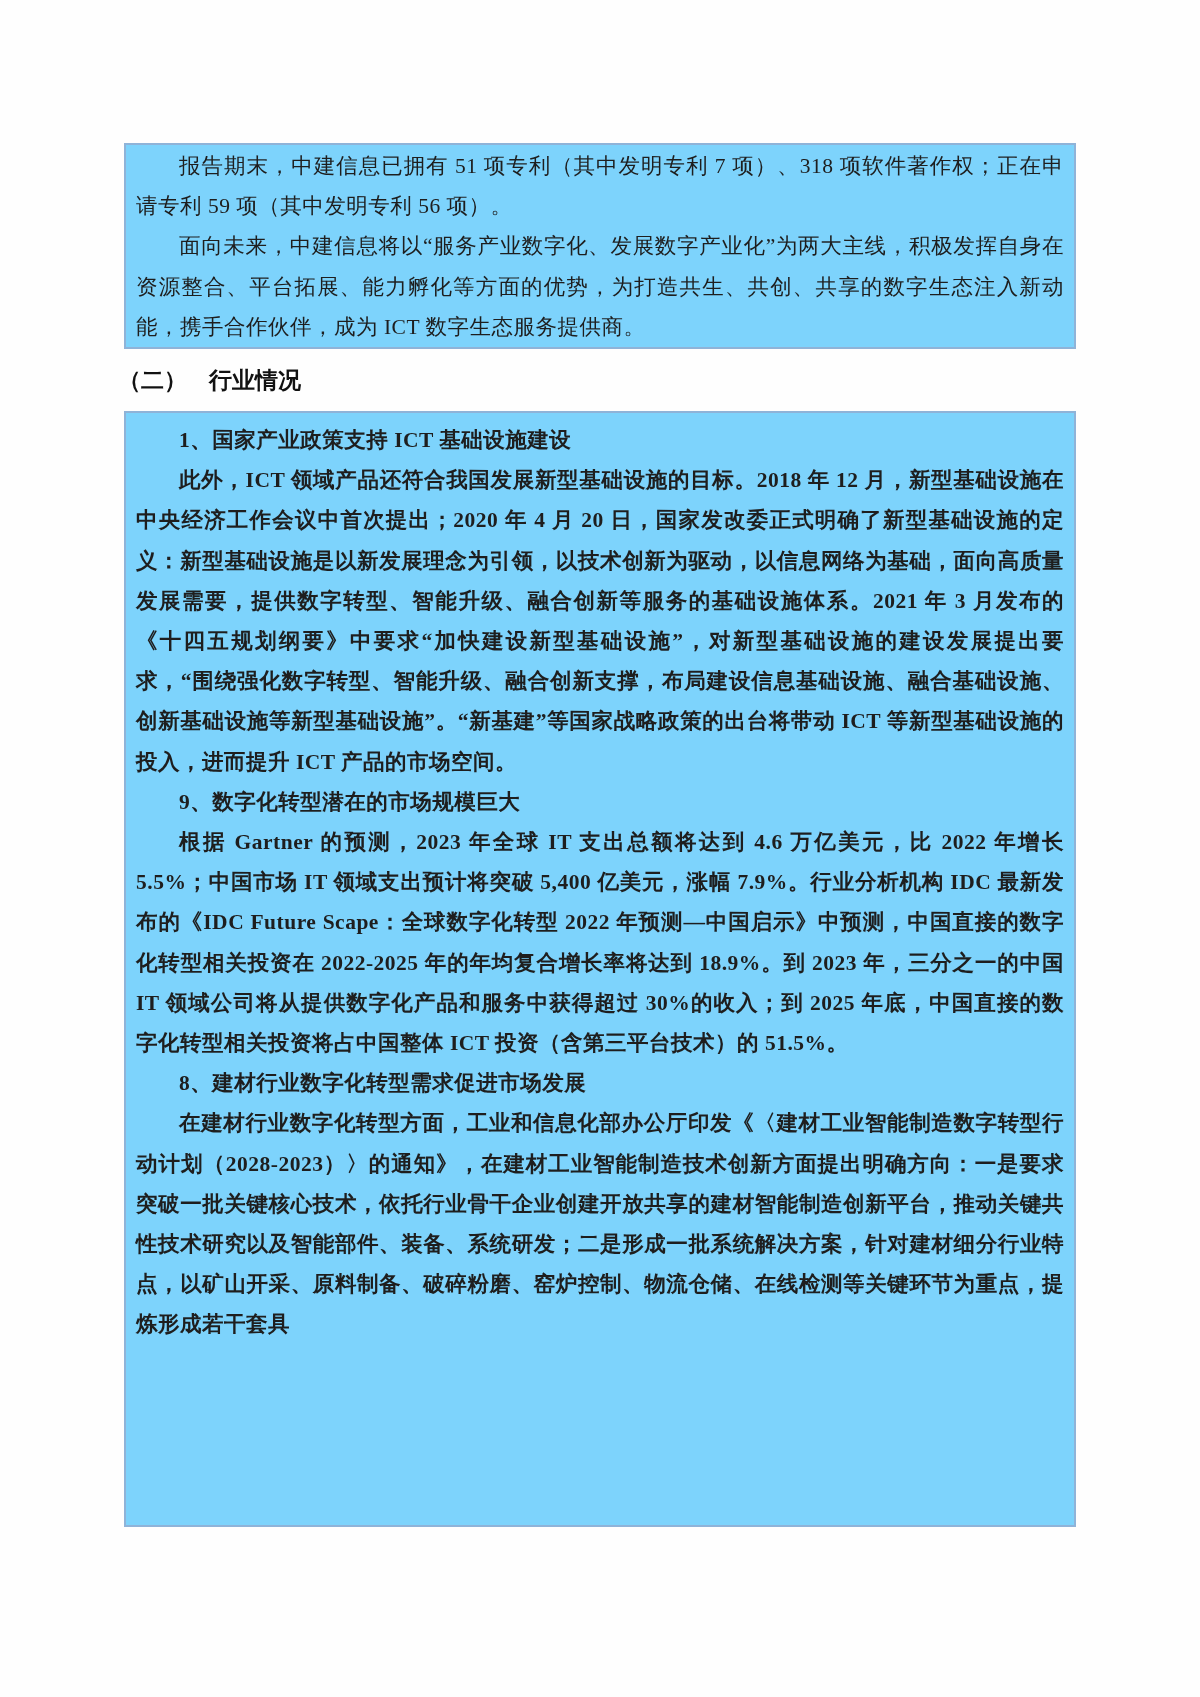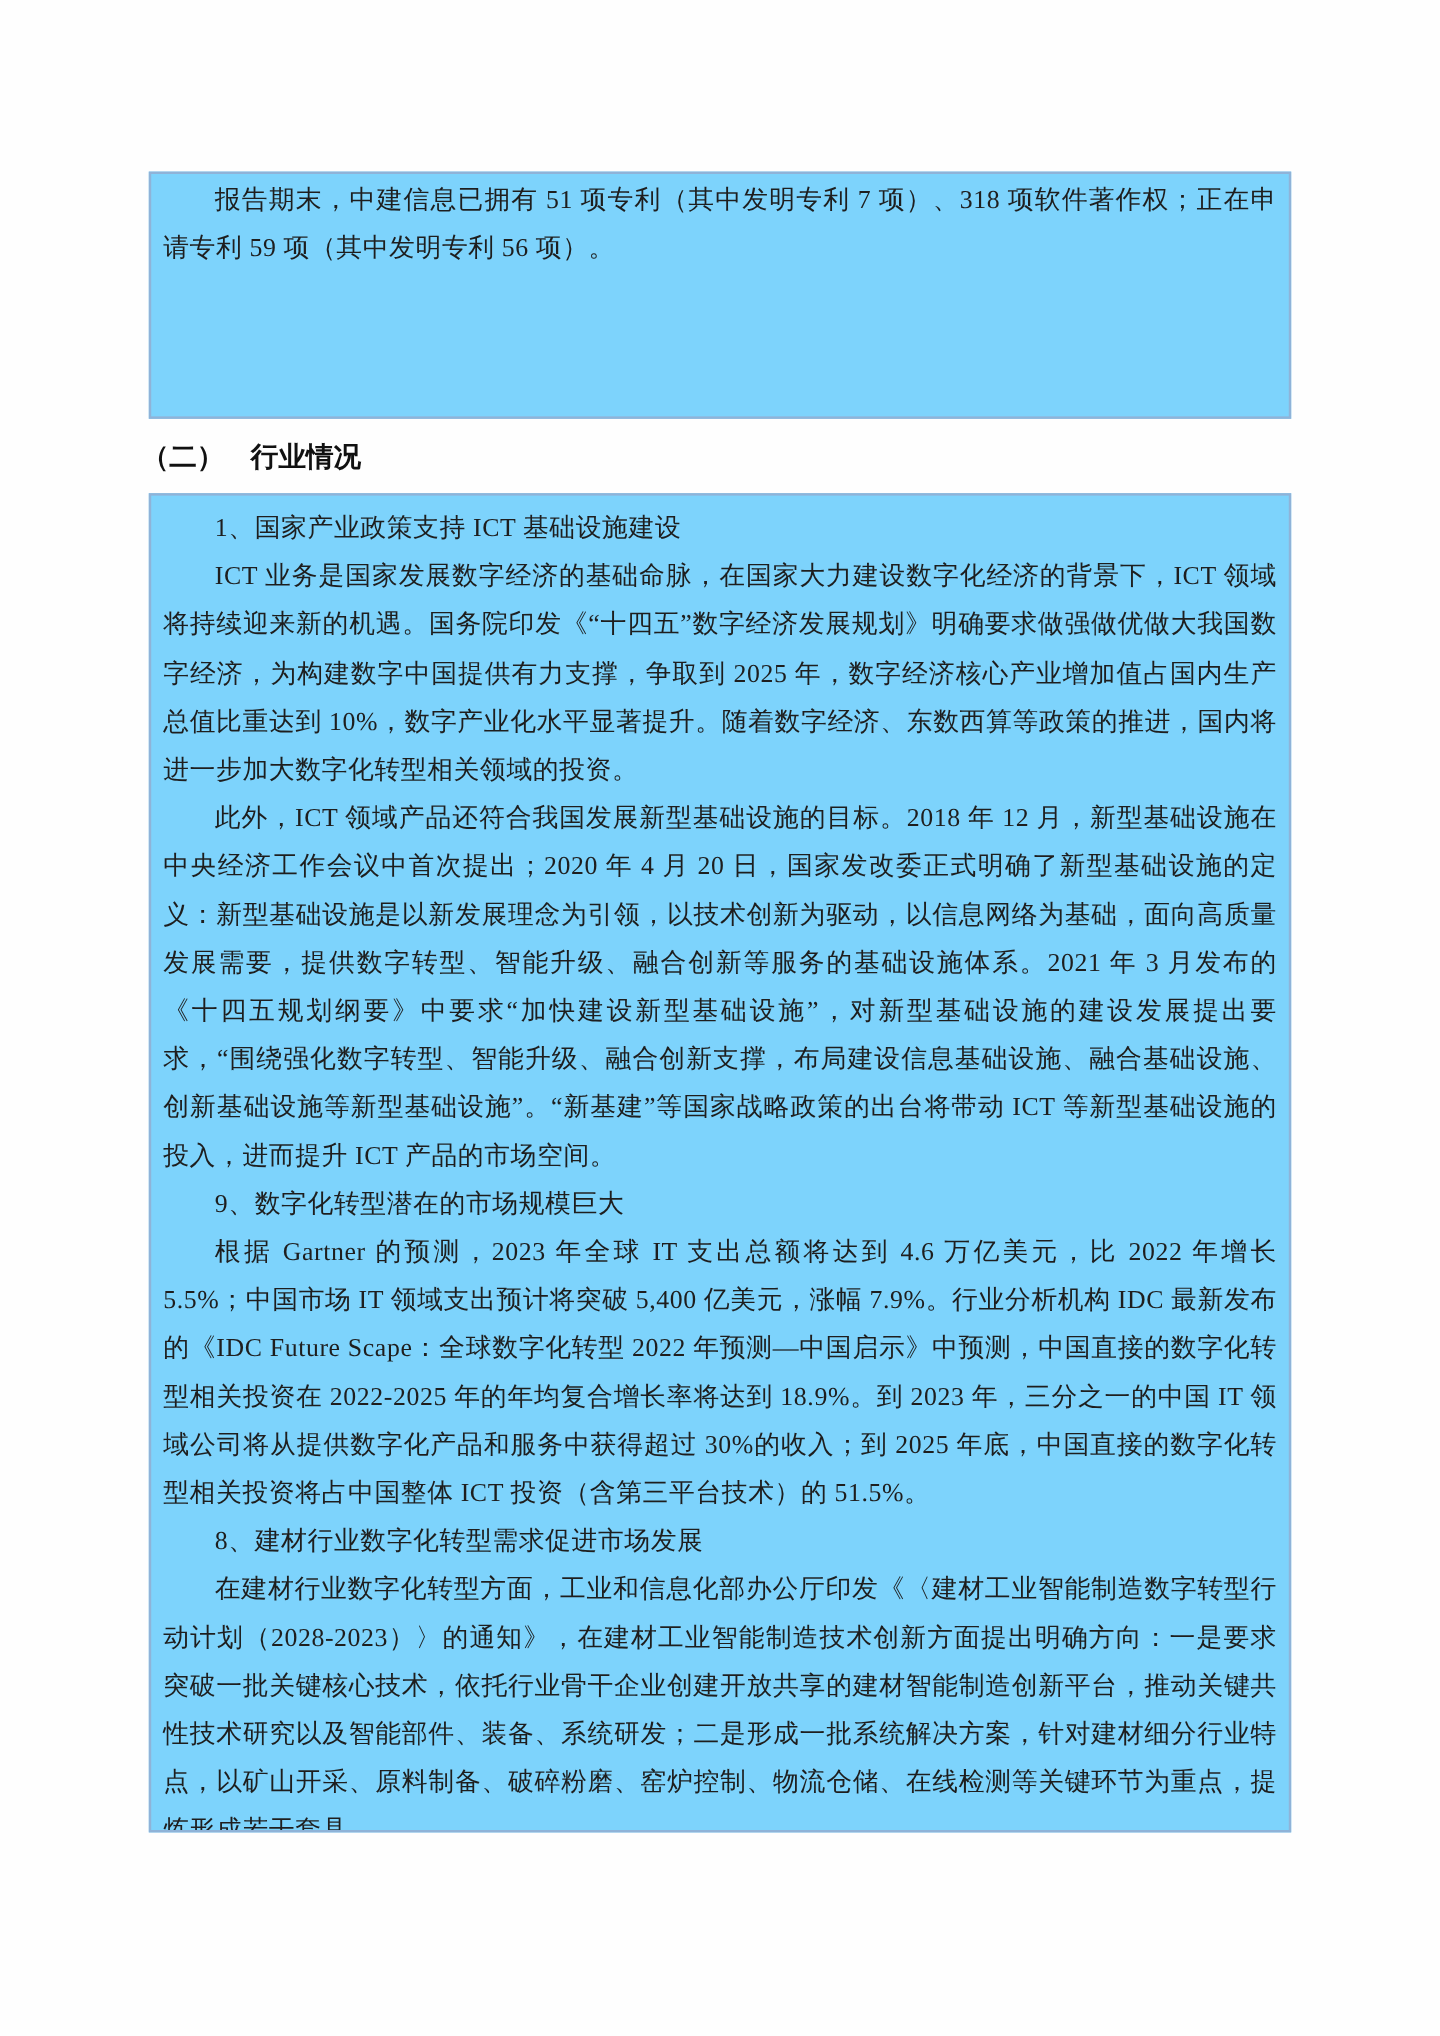--- a/index.html
+++ b/index.html
@@ -27,20 +27,21 @@
   }
   .box-summary {
     top: 143px;
     height: 206px;
     padding-top: 1px;
   }
   .box-industry {
     top: 411px;
     height: 1116px;
     padding-top: 7px;
+    font-weight: bold;
   }
   .doc-box p {
     margin: 0;
     font-size: 21.5px;
     line-height: 40.2px;
     text-align: justify;
     text-indent: 2em;
     letter-spacing: 0.5px;
   }
   .section-heading {
@@ -56,27 +57,27 @@
   }
   .section-heading .heading-title {
     margin-left: 22px;
   }
 </style>
 </head>
 <body>
 
 <div class="doc-box box-summary">
   <p>报告期末，中建信息已拥有 51 项专利（其中发明专利 7 项）、318 项软件著作权；正在申请专利 59 项（其中发明专利 56 项）。</p>
+  <p>面向未来，中建信息将以“服务产业数字化、发展数字产业化”为两大主线，积极发挥自身在资源整合、平台拓展、能力孵化等方面的优势，为打造共生、共创、共享的数字生态注入新动能，携手合作伙伴，成为 ICT 数字生态服务提供商。</p>
 </div>
 
 <div class="section-heading">
   <span class="heading-number">（二）</span><span class="heading-title">行业情况</span>
 </div>
 
 <div class="doc-box box-industry">
   <p>1、国家产业政策支持 ICT 基础设施建设</p>
-  <p>ICT 业务是国家发展数字经济的基础命脉，在国家大力建设数字化经济的背景下，ICT 领域将持续迎来新的机遇。国务院印发《“十四五”数字经济发展规划》明确要求做强做优做大我国数字经济，为构建数字中国提供有力支撑，争取到 2025 年，数字经济核心产业增加值占国内生产总值比重达到 10%，数字产业化水平显著提升。随着数字经济、东数西算等政策的推进，国内将进一步加大数字化转型相关领域的投资。</p>
   <p>此外，ICT 领域产品还符合我国发展新型基础设施的目标。2018 年 12 月，新型基础设施在中央经济工作会议中首次提出；2020 年 4 月 20 日，国家发改委正式明确了新型基础设施的定义：新型基础设施是以新发展理念为引领，以技术创新为驱动，以信息网络为基础，面向高质量发展需要，提供数字转型、智能升级、融合创新等服务的基础设施体系。2021 年 3 月发布的《十四五规划纲要》中要求“加快建设新型基础设施”，对新型基础设施的建设发展提出要求，“围绕强化数字转型、智能升级、融合创新支撑，布局建设信息基础设施、融合基础设施、创新基础设施等新型基础设施”。“新基建”等国家战略政策的出台将带动 ICT 等新型基础设施的投入，进而提升 ICT 产品的市场空间。</p>
   <p>9、数字化转型潜在的市场规模巨大</p>
   <p>根据 Gartner 的预测，2023 年全球 IT 支出总额将达到 4.6 万亿美元，比 2022 年增长 5.5%；中国市场 IT 领域支出预计将突破 5,400 亿美元，涨幅 7.9%。行业分析机构 IDC 最新发布的《IDC Future Scape：全球数字化转型 2022 年预测—中国启示》中预测，中国直接的数字化转型相关投资在 2022-2025 年的年均复合增长率将达到 18.9%。到 2023 年，三分之一的中国 IT 领域公司将从提供数字化产品和服务中获得超过 30%的收入；到 2025 年底，中国直接的数字化转型相关投资将占中国整体 ICT 投资（含第三平台技术）的 51.5%。</p>
   <p>8、建材行业数字化转型需求促进市场发展</p>
   <p>在建材行业数字化转型方面，工业和信息化部办公厅印发《〈建材工业智能制造数字转型行动计划（2028-2023）〉的通知》，在建材工业智能制造技术创新方面提出明确方向：一是要求突破一批关键核心技术，依托行业骨干企业创建开放共享的建材智能制造创新平台，推动关键共性技术研究以及智能部件、装备、系统研发；二是形成一批系统解决方案，针对建材细分行业特点，以矿山开采、原料制备、破碎粉磨、窑炉控制、物流仓储、在线检测等关键环节为重点，提炼形成若干套具</p>
 </div>
 
 </body></html>

